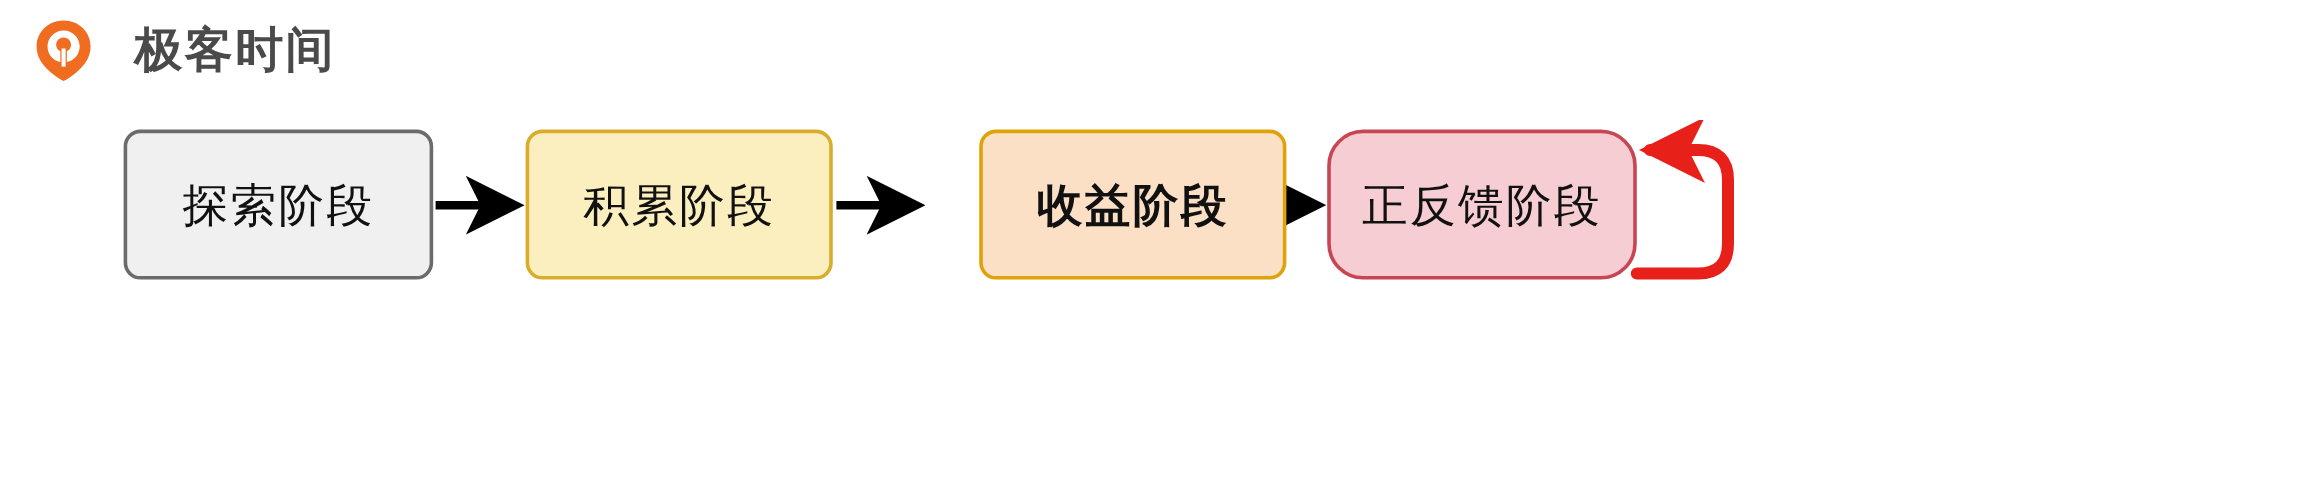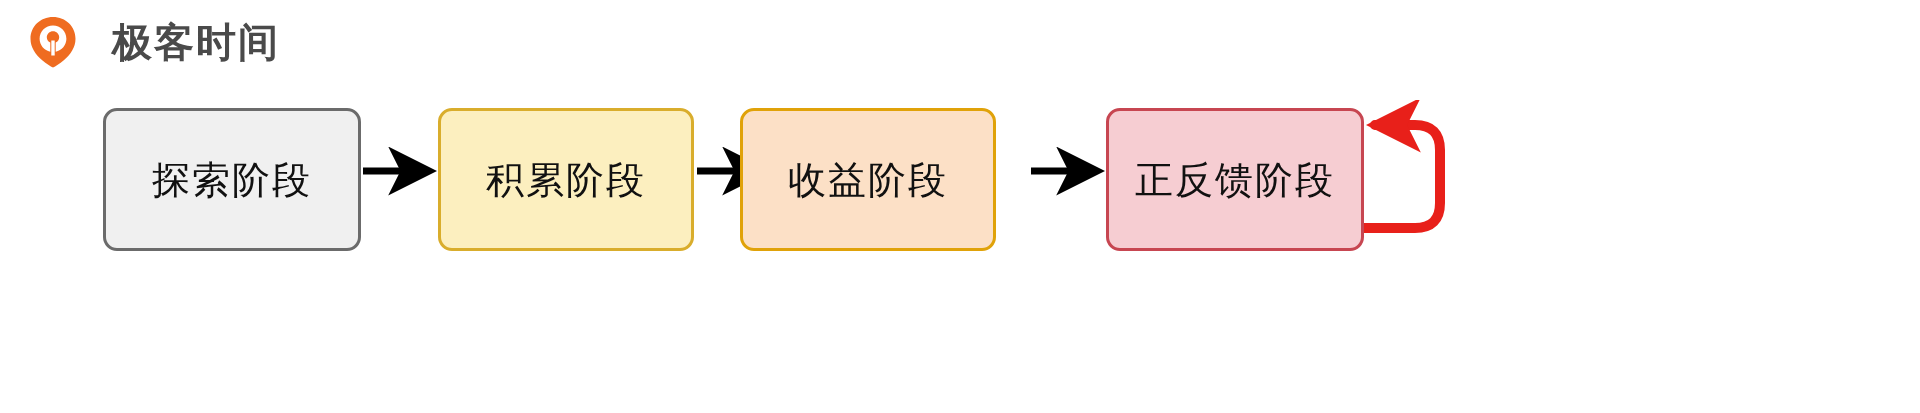--- a/index.html
+++ b/index.html
@@ -47,41 +47,41 @@
     position: absolute;
     left: 0;
     top: 100px;
     width: 1920px;
     height: 150px;
   }
 
   .node {
     position: absolute;
     top: 8px;
-    height: 143px;
+    height: 125px;
     border-radius: 14px;
     border-width: 3px;
     border-style: solid;
     box-sizing: border-box;
     display: flex;
     align-items: center;
     justify-content: center;
   }
   .node-label {
     font-size: 38px;
     color: #111111;
     letter-spacing: 2px;
     line-height: 1;
     white-space: nowrap;
     font-family: "DejaVu Sans", "Liberation Sans", sans-serif;
   }
 
   #node-0 { left: 103px;  width: 258px; }
   #node-1 { left: 438px;  width: 256px; }
-  #node-2 { left: 740px;  width: 256px; }
+  #node-2 { left: 816px;  width: 256px; font-weight: bold; }
   #node-3 { left: 1106px; width: 258px; }
 
   
   .edges {
     position: absolute;
     left: 0;
     top: 0;
     width: 1920px;
     height: 150px;
     pointer-events: none;
@@ -129,17 +129,17 @@
   </div>
 
   <div class="node" id="node-1" style="background:#fcefbf; border-color:#d9ad2c;">
     <span class="node-label">积累阶段</span>
   </div>
 
   <div class="node" id="node-2" style="background:#fce0c6; border-color:#e0a209;">
     <span class="node-label">收益阶段</span>
   </div>
 
-  <div class="node" id="node-3" style="background:#f6cdd2; border-color:#c74651;">
+  <div class="node" id="node-3" style="background:#f6cdd2; border-color:#c74651;border-radius:30px;">
     <span class="node-label">正反馈阶段</span>
   </div>
 
 </div>
 
 </body></html>

